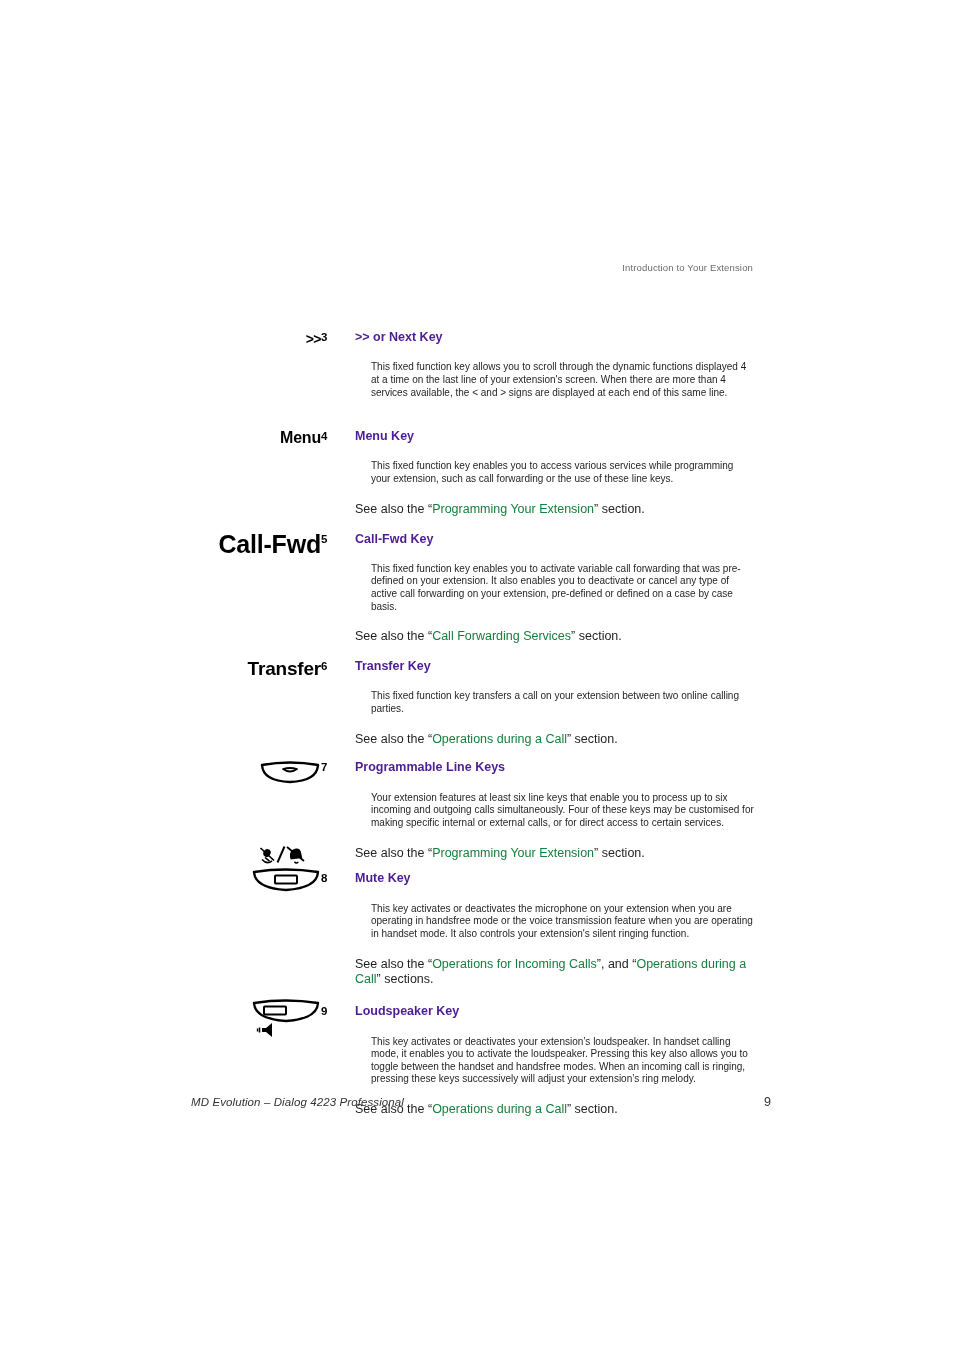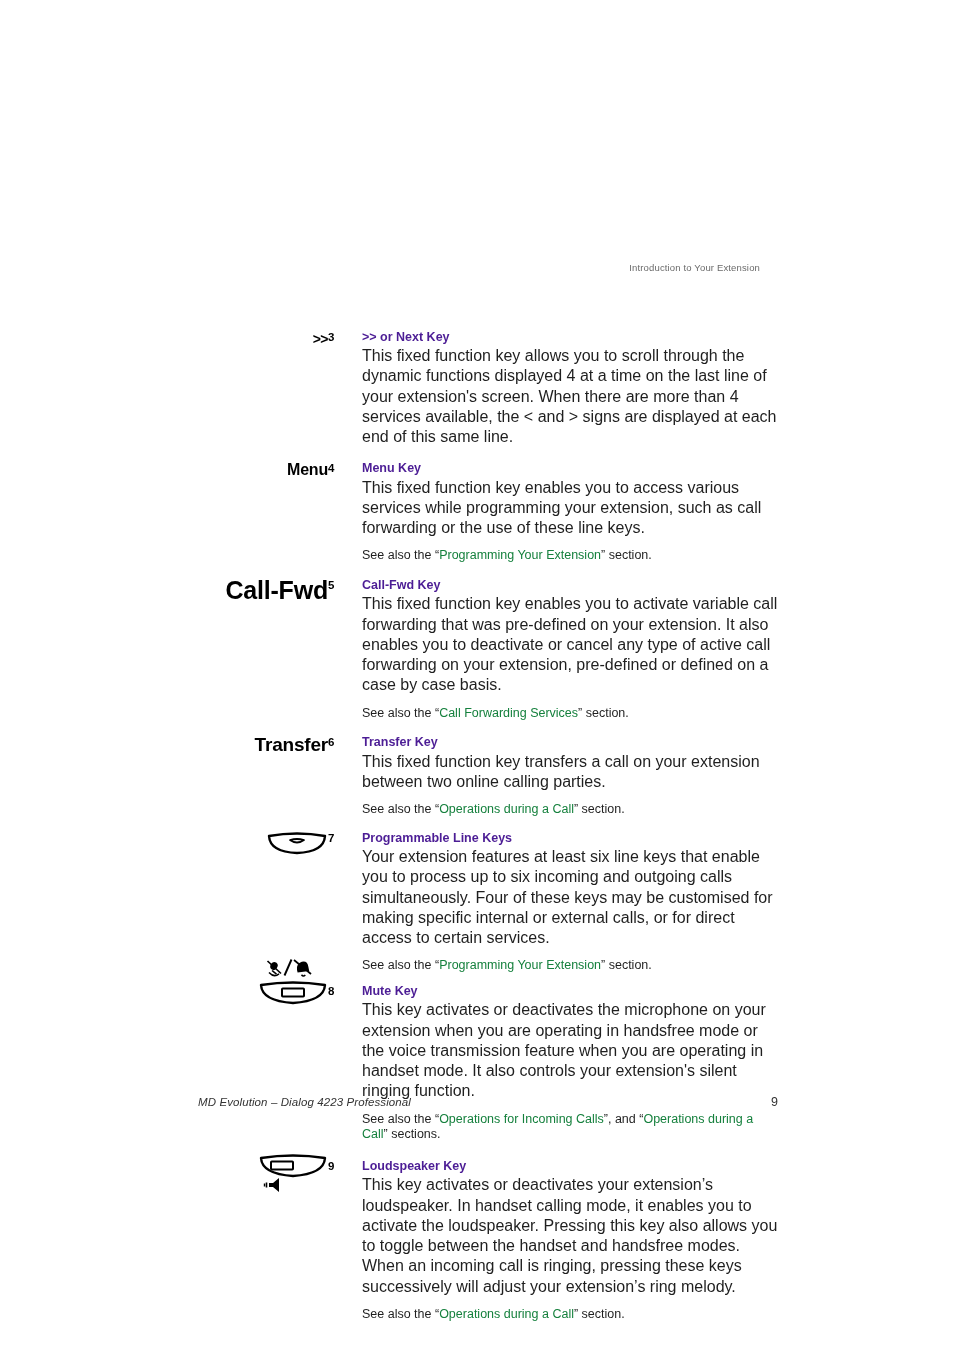--- a/index.html
+++ b/index.html
@@ -11,21 +11,21 @@
     width: 954px;
     height: 1350px;
     position: relative;
     font-family: "Liberation Sans", sans-serif;
     color: #1a1a1a;
     -webkit-font-smoothing: antialiased;
   }
 
   .page {
     position: absolute;
-    left: 8px; top: 0;
+    left: 1px; top: 0;
     width: 846px;
     height: 1350px;
     overflow: hidden;
   }
 
   
   .running-header {
     position: absolute;
     left: 190px;
     top: 262px;
@@ -101,24 +101,24 @@
 
   .desc-title {
     font-size: 12.5px;
     font-weight: bold;
     color: #4c1d95;
     line-height: 1.22;
     margin: 0 0 1px 0;
   }
 
   .desc-body {
-    font-size: 16px;
+    font-size: 10px;
     line-height: 1.265;
     color: #1f1f1f;
-    margin: 0;
+    margin: 16px;
   }
 
   .desc-see {
     font-size: 12.5px;
     line-height: 1.265;
     color: #1f1f1f;
     margin: 10px 0 0 0;
   }
 
   a.xref, .xref {

